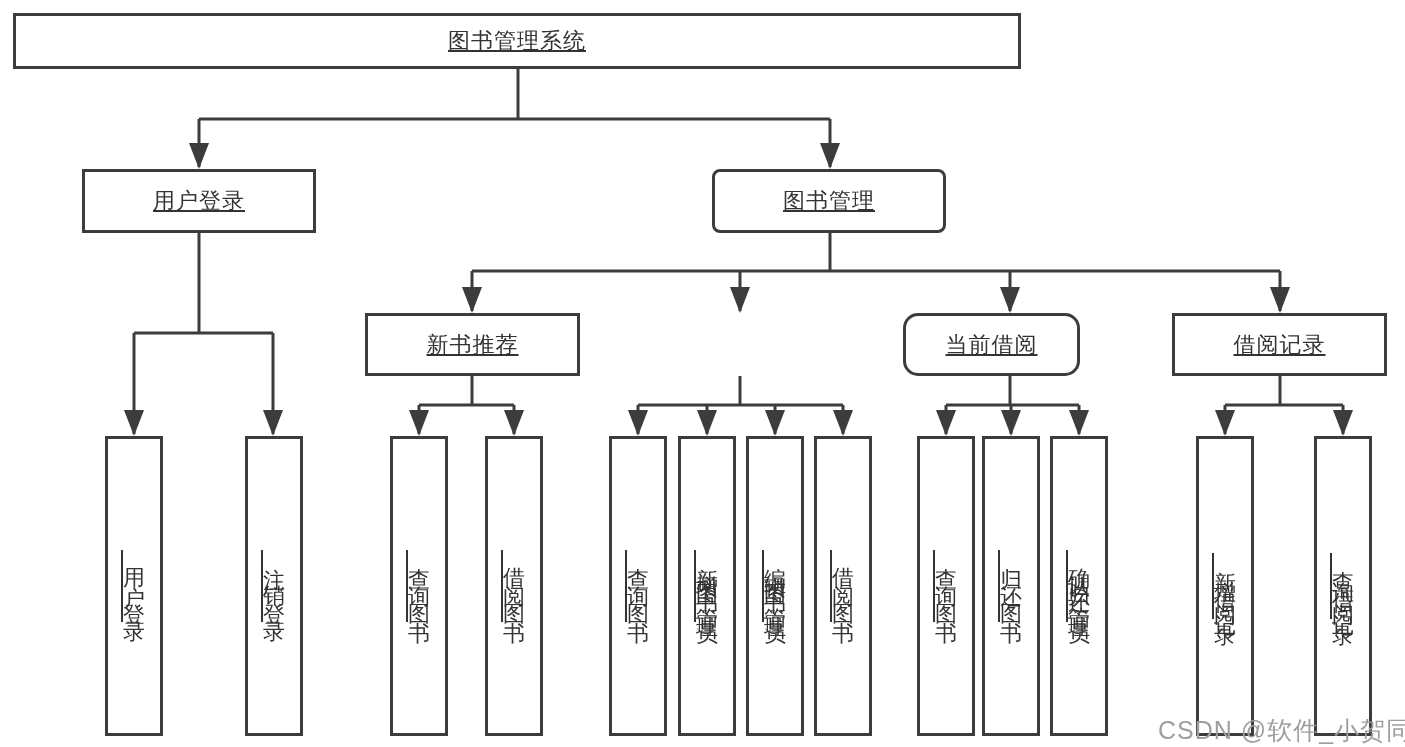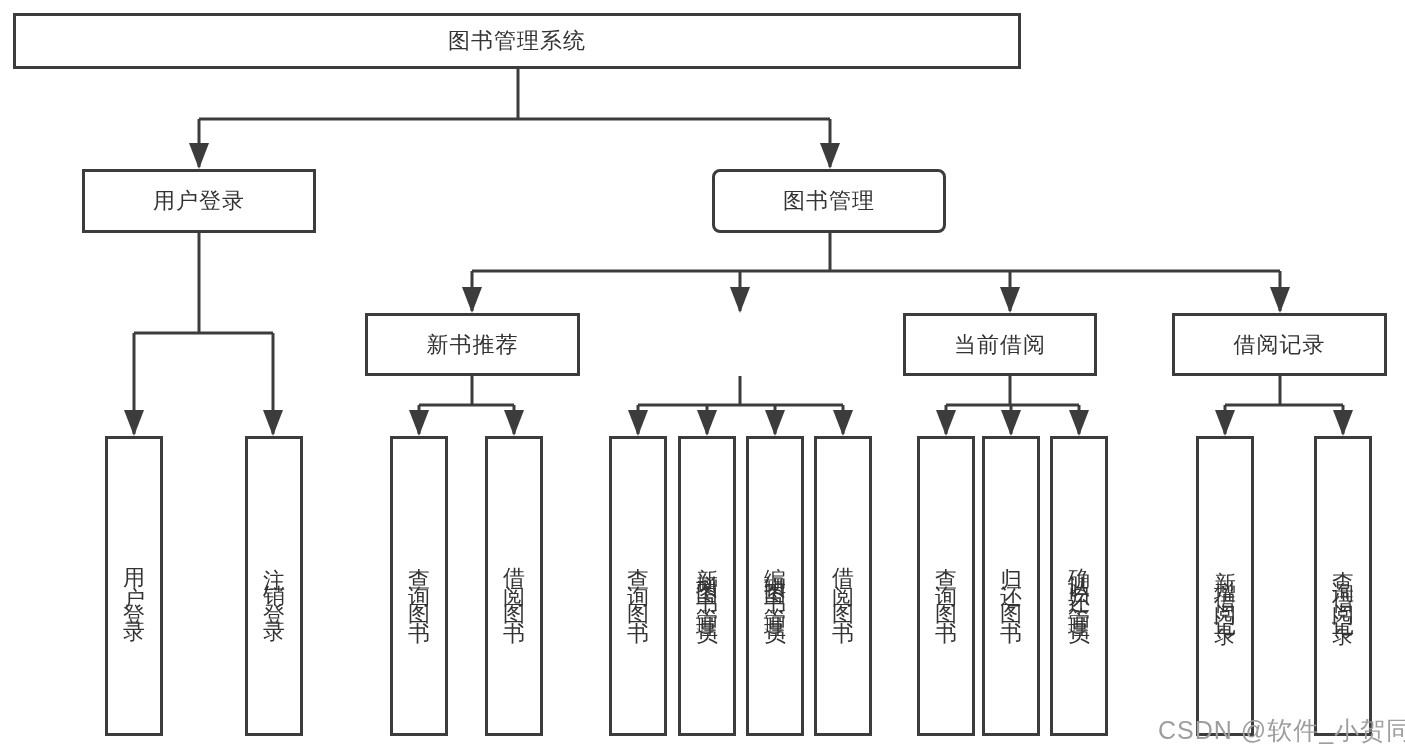--- a/index.html
+++ b/index.html
@@ -15,20 +15,21 @@
   .node{
     position:absolute;
     box-sizing:border-box;
     background:#ffffff;
     border:3px solid var(--line,#3c3c3c);
     display:flex;align-items:center;justify-content:center;
     font-size:22px;
     letter-spacing:1px;
     color:var(--text,#333333);
     z-index:2;
+    text-decoration:underline;
   }
   .hnode{white-space:nowrap;}
   .vnode span{
     writing-mode:vertical-rl;
     text-orientation:mixed;
     white-space:nowrap;
     line-height:1;
   }
   .gap-lg span{letter-spacing:18px;}
   .gap-md span{letter-spacing:11px;}
@@ -110,21 +111,21 @@
   <div class="node hnode" style="left:82px;top:169px;width:234px;height:64px;">
     <span>用户登录</span>
   </div>
   <div class="node hnode" style="left:712px;top:169px;width:234px;height:64px;border-radius:8px;">
     <span>图书管理</span>
   </div>
 
   <div class="node hnode" style="left:365px;top:313px;width:215px;height:63px;">
     <span>新书推荐</span>
   </div>
-  <div class="node hnode" style="left:903px;top:313px;width:194px;height:63px;">
+  <div class="node hnode" style="left:903px;top:313px;width:177px;height:63px;border-radius:15px;">
     <span>当前借阅</span>
   </div>
   <div class="node hnode" style="left:1172px;top:313px;width:215px;height:63px;">
     <span>借阅记录</span>
   </div>
 
   <div class="node vnode gap-lg" style="left:105px;top:436px;width:58px;height:300px;">
     <span>用户登录</span>
   </div>
   <div class="node vnode gap-lg" style="left:245px;top:436px;width:58px;height:300px;">

